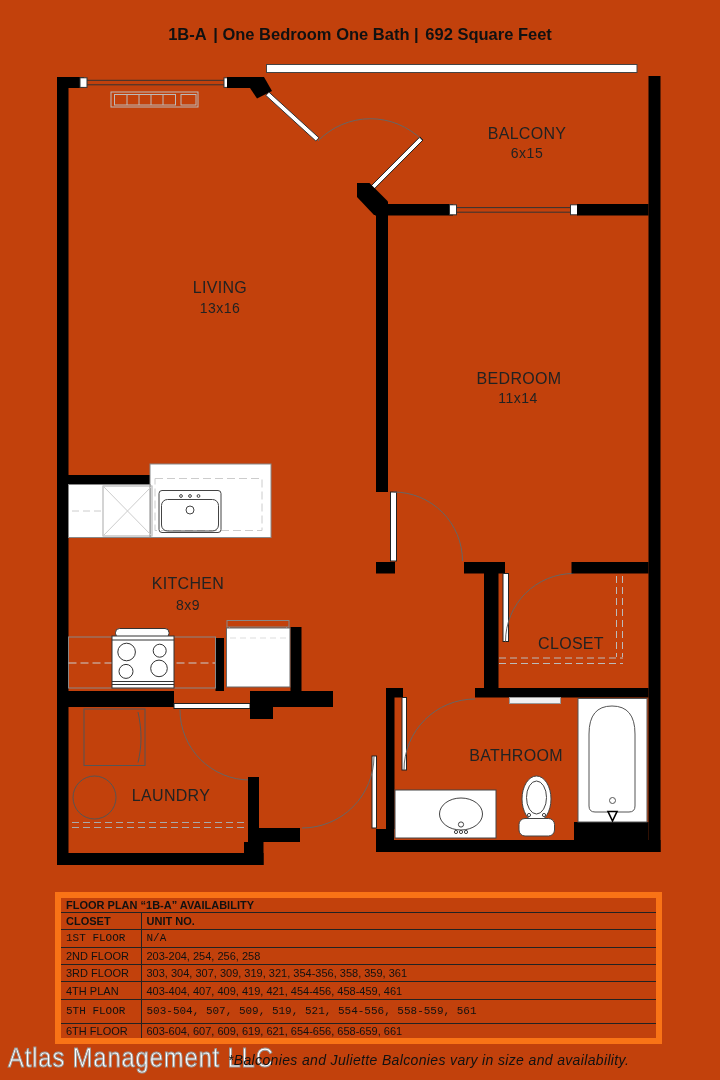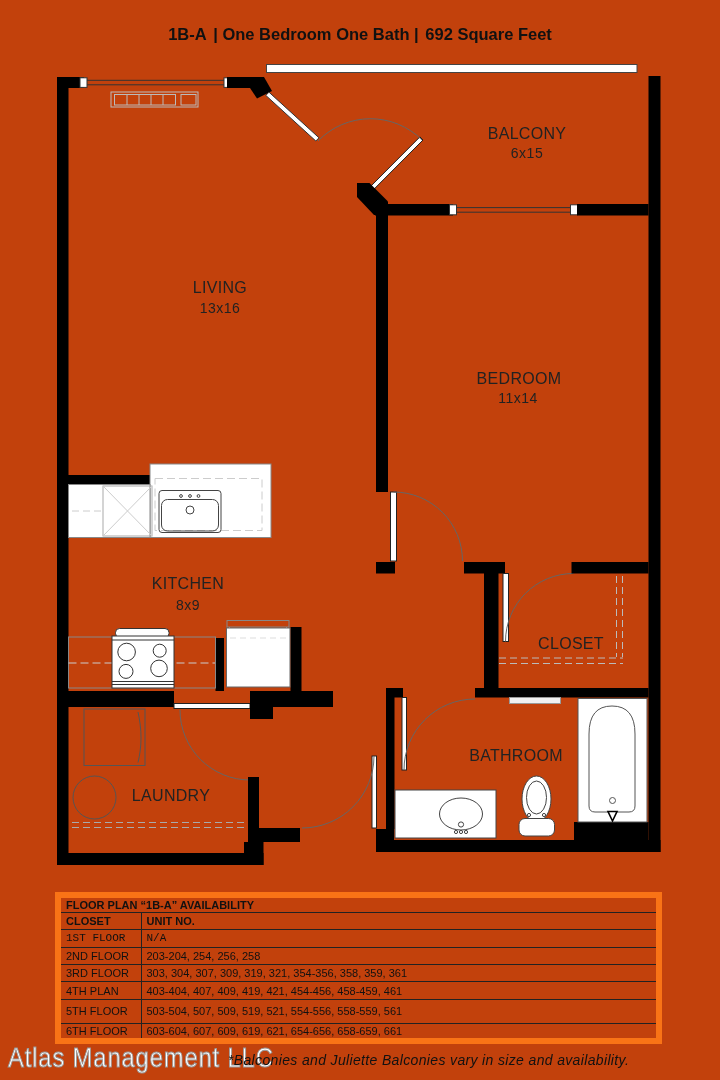--- a/index.html
+++ b/index.html
@@ -264,21 +264,21 @@
           <td>203-204, 254, 256, 258</td>
         </tr>
   <tr style="height:17.4px;padding-left:28px;">
           <td>3RD FLOOR</td>
           <td>303, 304, 307, 309, 319, 321, 354-356, 358, 359, 361</td>
         </tr>
   <tr style="height:17.4px;">
           <td>4TH PLAN</td>
           <td>403-404, 407, 409, 419, 421, 454-456, 458-459, 461</td>
         </tr>
-  <tr style="height:24px;">
+  <tr style="height:24px;font-family:Liberation Mono, monospace;">
           <td>5TH FLOOR</td>
           <td>503-504, 507, 509, 519, 521, 554-556, 558-559, 561</td>
         </tr>
   <tr style="height:17.4px;margin-top:28px;">
           <td>6TH FLOOR</td>
           <td>603-604, 607, 609, 619, 621, 654-656, 658-659, 661</td>
         </tr>
 </tbody>
     </table>
 

